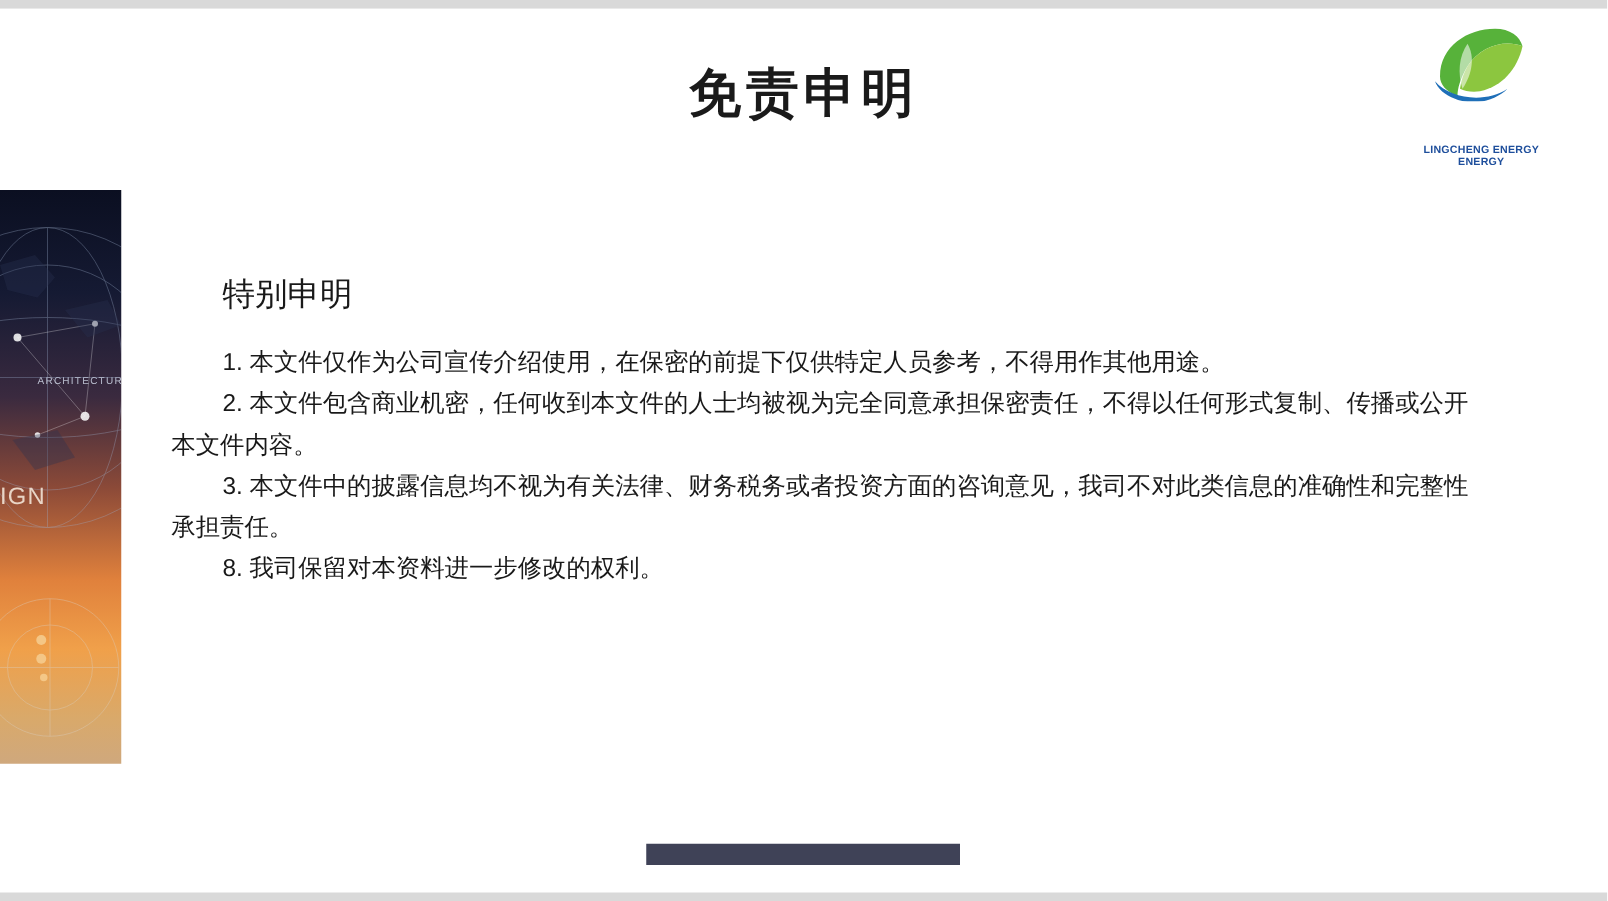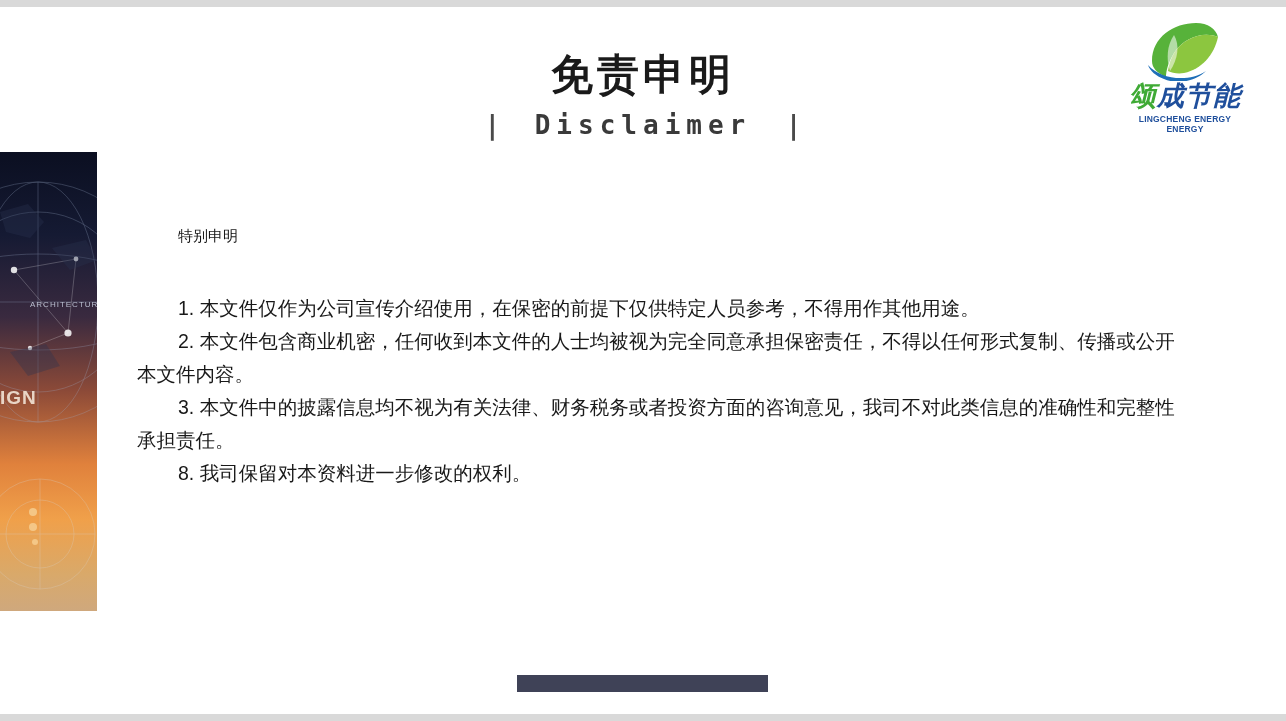--- a/index.html
+++ b/index.html
@@ -140,41 +140,41 @@
     font-size: 8px;
     letter-spacing: 1px;
     color: #cfd6e6;
     opacity: .85;
   }
   .strip-text2 {
     position: absolute;
     left: 0px; top: 235px;
     font-family: "Liberation Sans", sans-serif;
     font-size: 19px;
-    font-weight: bold;
+    font-weight: normal;
     letter-spacing: 1px;
     color: #f2e4d6;
     opacity: .9;
   }
 
   
   .body-wrap {
     position: absolute;
     left: 137px;
     top: 212px;
     width: 1040px;
     color: #191919;
     font-family: "Liberation Sans", sans-serif;
     font-size: 19.5px;
     line-height: 33px;
   }
   .body-heading {
-    font-size: 15px;
+    font-size: 26px;
     margin-left: 41px;
-    margin-bottom: 40px;
+    margin-bottom: 22px;
   }
   .body-para {
     text-indent: 41px;
     margin: 0 0 0 0;
   }
   .body-para + .body-para { margin-top: 0; }
 
   
   .bottom-bar {
     position: absolute;
@@ -189,36 +189,30 @@
 <body>
 
 <div class="slide">
 
   <div class="band-top"></div>
 
   <div class="canvas">
 
     <div class="title-zh">免责申明</div>
 
-    <div class="title-en-wrap">
-      <span class="bar">|</span>
-      <span class="title-en">Disclaimer</span>
-      <span class="bar">|</span>
-    </div>
 
     <div class="logo">
       <div class="mark">
         <svg width="76" height="62" viewBox="0 0 76 62" xmlns="http://www.w3.org/2000/svg">
           <path d="M8 42 C8 18, 30 4, 52 4 C64 4, 72 10, 74 18 C60 12, 40 18, 30 34 C24 44, 22 52, 22 58 C13 54, 8 49, 8 42 Z" fill="#57b23a"></path>
           <path d="M30 34 C40 18, 60 12, 74 18 C70 36, 58 50, 40 54 C34 55, 28 54, 24 52 C25 45, 27 39, 30 34 Z" fill="#8cc63f"></path>
           <path d="M4 46 C16 60, 44 64, 62 52 C52 62, 34 66, 20 60 C12 57, 6 52, 4 46 Z" fill="#1f6fb8"></path>
           <path d="M30 16 C36 26, 34 40, 26 52 C22 40, 23 26, 30 16 Z" fill="#ffffff" opacity="0.55"></path>
         </svg>
       </div>
-      <div class="cn"><span class="green">颂</span><span>成节能</span></div>
       <div class="en">LINGCHENG ENERGY ENERGY</div>
     </div>
 
     <div class="side-strip">
       <svg width="97" height="459" viewBox="0 0 97 459" xmlns="http://www.w3.org/2000/svg">
         <g stroke="#9fb0cc" stroke-width="0.6" fill="none" opacity="0.45">
           <circle cx="38" cy="150" r="120"></circle>
           <circle cx="38" cy="150" r="90"></circle>
           <ellipse cx="38" cy="150" rx="120" ry="48"></ellipse>
           <ellipse cx="38" cy="150" rx="60" ry="120"></ellipse>

